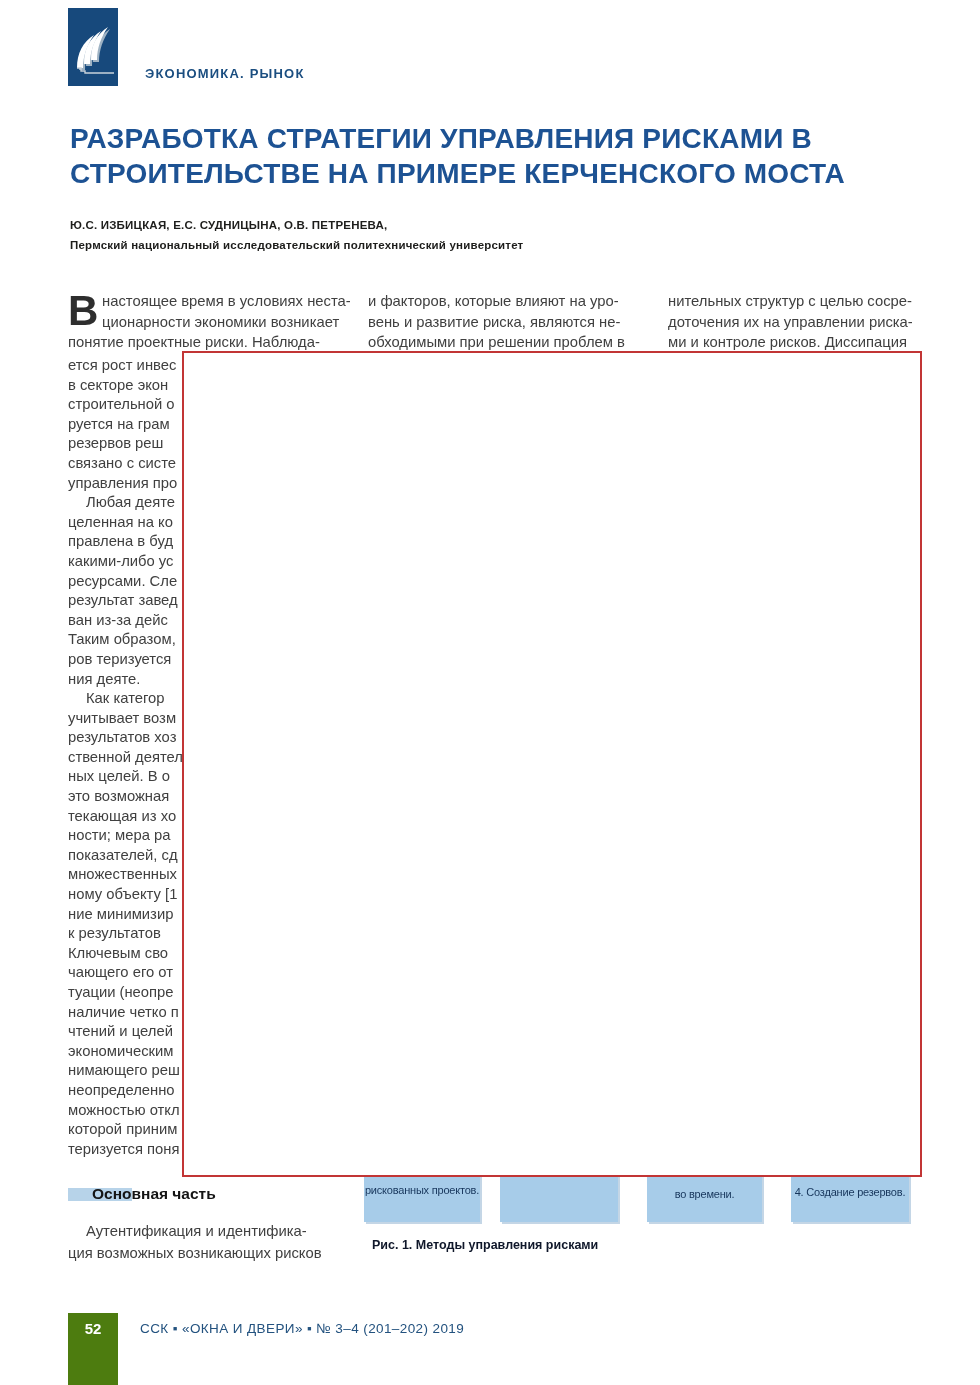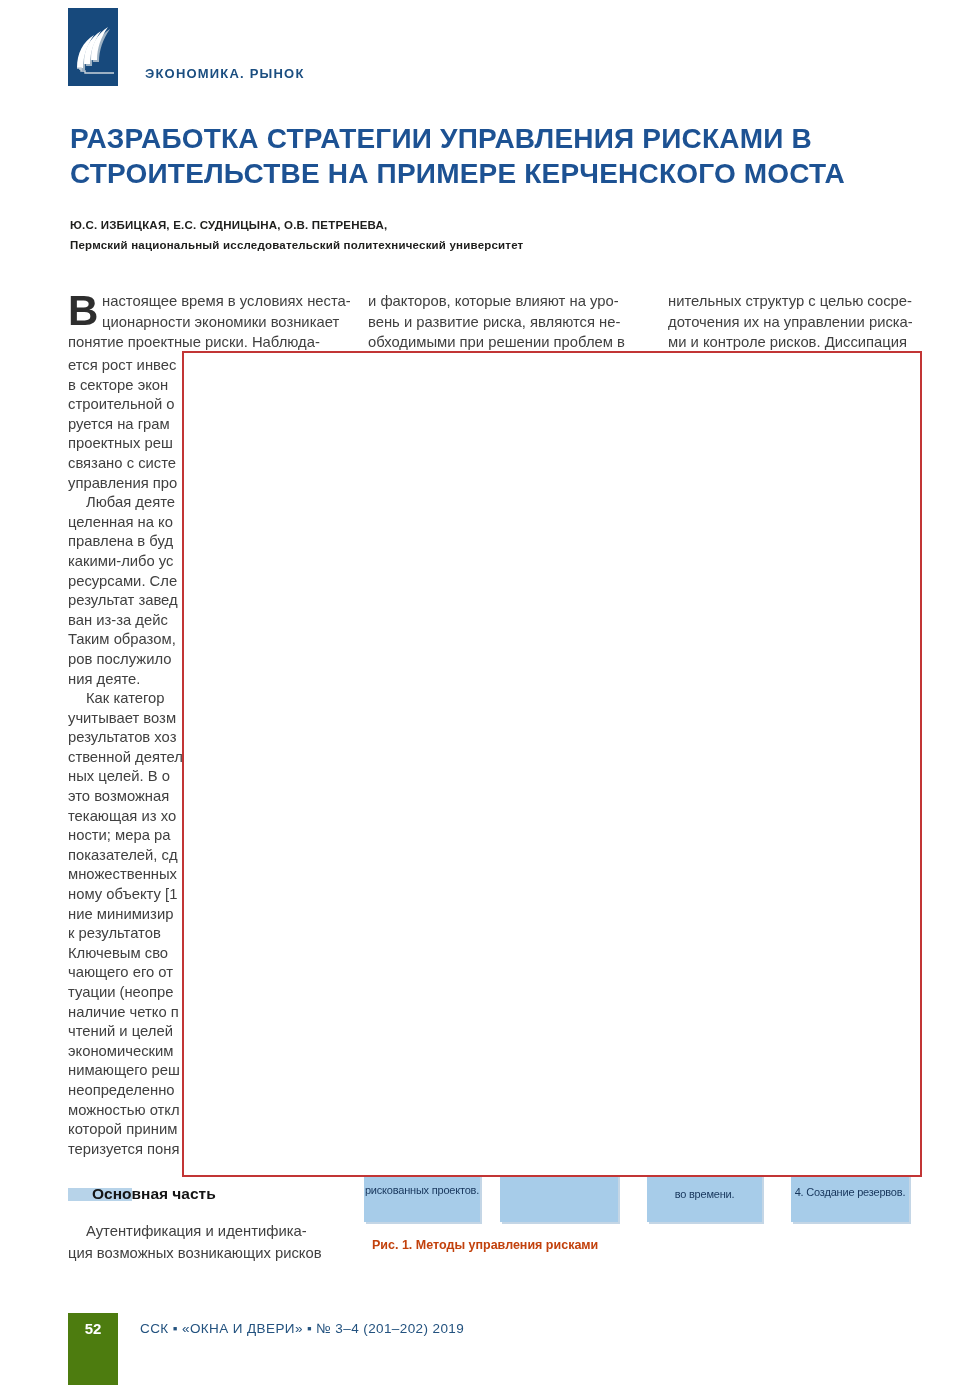--- a/index.html
+++ b/index.html
@@ -50,21 +50,21 @@
   .figbox {
     top:1158px; height:64px; background:#a7cce9; z-index:3; box-sizing:border-box;
     padding-top:26px; text-align:center; font-size:11px; letter-spacing:-0.2px;
     color:#17365c; box-shadow:2px 2px 0 rgba(125,165,200,.45); white-space:nowrap; overflow:hidden;
   }
   .figbox.b1 { left:364px; width:116px; }
   .figbox.b2 { left:500px; width:118px; }
   .figbox.b3 { left:647px; width:115px; padding-top:30px; }
   .figbox.b4 { left:791px; width:118px; padding-top:28px; }
 
-  .figcaption { left:372px; top:1238px; font-size:12.5px; font-weight:bold; color:#c2410c; z-index:2; }
+  .figcaption { left:372px; top:1238px; font-size:12.5px; font-weight:bold; color:#0f172a; z-index:2; }
 
   
   .hl-bar { left:68px; top:1188px; width:64px; height:13px; background:#b7d3e9; z-index:1; }
   .sec-heading { left:92px; top:1185px; font-size:15.5px; font-weight:bold; color:#141414; z-index:2; }
   .sec-para { left:68px; top:1220px; width:290px; line-height:22px; z-index:1; }
 
   
   .pagenum-box {
     left:68px; top:1313px; width:50px; height:72px; background:#4d7c0f;
     color:#ffffff; font-size:15px; font-weight:bold; text-align:center; padding-top:7px;
@@ -107,32 +107,32 @@
     <div class="bodyline pad">настоящее время в условиях неста-</div>
     <div class="bodyline pad">ционарности экономики возникает</div>
     <div class="bodyline">понятие проектные риски. Наблюда-</div>
   </div>
 
   <div class="abs col cut-col">
     <div class="bodyline">ется рост инвес</div>
       <div class="bodyline">в секторе экон</div>
       <div class="bodyline">строительной о</div>
       <div class="bodyline">руется на грам</div>
-      <div class="bodyline">проектных реш</div>
+      <div class="bodyline">резервов реш</div>
       <div class="bodyline">связано с систе</div>
       <div class="bodyline">управления про</div>
       <div class="bodyline indent">Любая деяте</div>
       <div class="bodyline">целенная на ко</div>
       <div class="bodyline">правлена в буд</div>
       <div class="bodyline">какими-либо ус</div>
       <div class="bodyline">ресурсами. Сле</div>
       <div class="bodyline">результат завед</div>
       <div class="bodyline">ван из-за дейс</div>
       <div class="bodyline">Таким образом,</div>
-      <div class="bodyline">ров послужило</div>
+      <div class="bodyline">ров теризуется</div>
       <div class="bodyline">ния деяте.</div>
       <div class="bodyline indent">Как категор</div>
       <div class="bodyline">учитывает возм</div>
       <div class="bodyline">результатов хоз</div>
       <div class="bodyline">ственной деятел</div>
       <div class="bodyline">ных целей. В о</div>
       <div class="bodyline">это возможная</div>
       <div class="bodyline">текающая из хо</div>
       <div class="bodyline">ности; мера ра</div>
       <div class="bodyline">показателей, сд</div>

